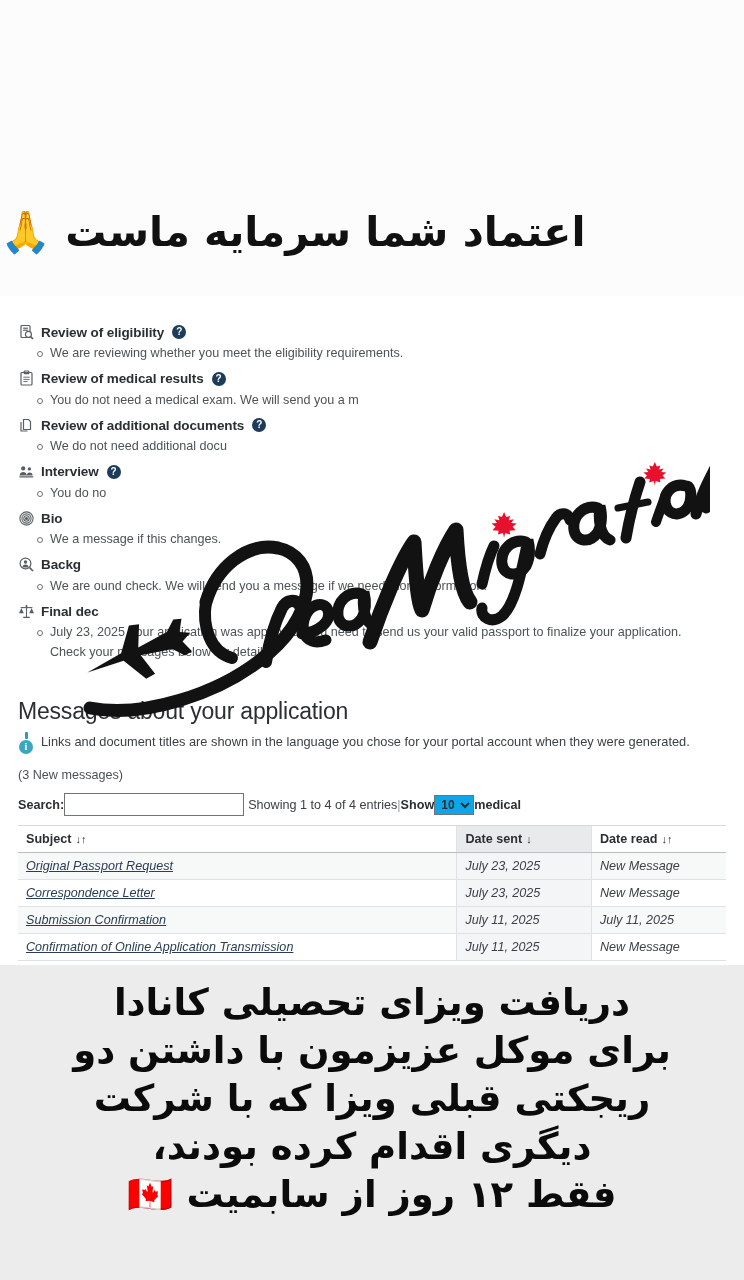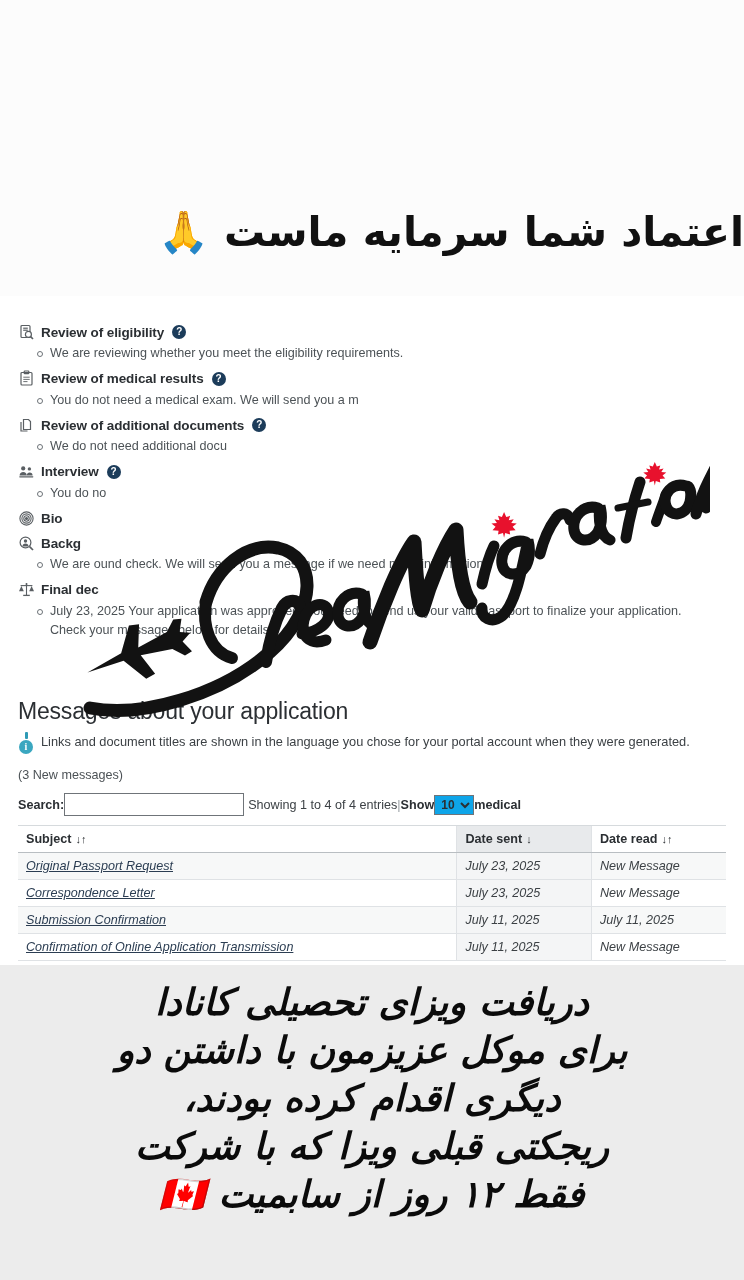--- a/index.html
+++ b/index.html
@@ -24,21 +24,21 @@
   .top-band {
     position: absolute;
     top: 0; left: 0;
     width: 744px; height: 300px;
     background: #fcfcfc;
   }
   .persian-top {
     position: absolute;
     top: 208px; left: 0;
     width: 744px;
-    text-align: right;
+    text-align: left;
     direction: rtl;
     font-family: "DejaVu Sans", sans-serif;
     font-size: 41px;
     font-weight: bold;
     color: #111111;
     letter-spacing: 0px;
     white-space: nowrap;
   }
 
   
@@ -279,21 +279,20 @@
     top: 14px; left: 0;
     width: 744px;
     text-align: center;
     direction: rtl;
     font-family: "DejaVu Sans", sans-serif;
     font-size: 37px;
     font-weight: bold;
     line-height: 1.30;
     color: #0b0b0b;
     padding: 0 28px;
-    font-style: italic;
   }
   .persian-bottom .line { white-space: nowrap; }
 </style>
 </head>
 <body>
 
 <div id="story">
 
   <div class="top-band">
     <div class="persian-top">اعتماد شما سرمایه ماست 🙏</div>
@@ -375,20 +374,21 @@
           <span class="status-icon">
             <svg width="17" height="17" viewBox="0 0 17 17" fill="none" stroke="currentColor" stroke-width="1.1">
               <circle cx="8.5" cy="8.5" r="6.6"></circle>
               <circle cx="8.5" cy="8.5" r="4.6"></circle>
               <circle cx="8.5" cy="8.5" r="2.7"></circle>
               <circle cx="8.5" cy="8.5" r="1" fill="currentColor"></circle>
             </svg>
           </span>
           <span class="status-title">Bio</span>
         </div>
+        <div class="status-desc">We                                                            a message if this changes.</div>
       </div>
 
       <div class="status-item">
         <div class="status-head">
           <span class="status-icon">
             <svg width="17" height="17" viewBox="0 0 17 17" fill="none" stroke="currentColor" stroke-width="1.2">
               <circle cx="7.5" cy="7.5" r="5.4"></circle>
               <circle cx="7.5" cy="6" r="1.7" fill="currentColor" stroke="none"></circle>
               <path d="M4.4 11.6c0-1.8 1.4-3 3.1-3s3.1 1.2 3.1 3" fill="currentColor" stroke="none"></path>
               <line x1="11.6" y1="11.6" x2="15" y2="15" stroke-width="1.7"></line>
@@ -540,19 +540,19 @@
         </g>
       </svg>
     </div>
 
   </div>
 
   <div class="bottom-band">
     <div class="persian-bottom">
       <div class="line">دریافت ویزای تحصیلی کانادا</div>
       <div class="line">برای موکل عزیزمون با داشتن دو</div>
+      <div class="line">ریجکتی قبلی ویزا که با شرکت</div>
       <div class="line">دیگری اقدام کرده بودند،</div>
-      <div class="line">ریجکتی قبلی ویزا که با شرکت</div>
       <div class="line">فقط ۱۲ روز از سابمیت 🇨🇦</div>
     </div>
   </div>
 
 </div>
 
 </body></html>

